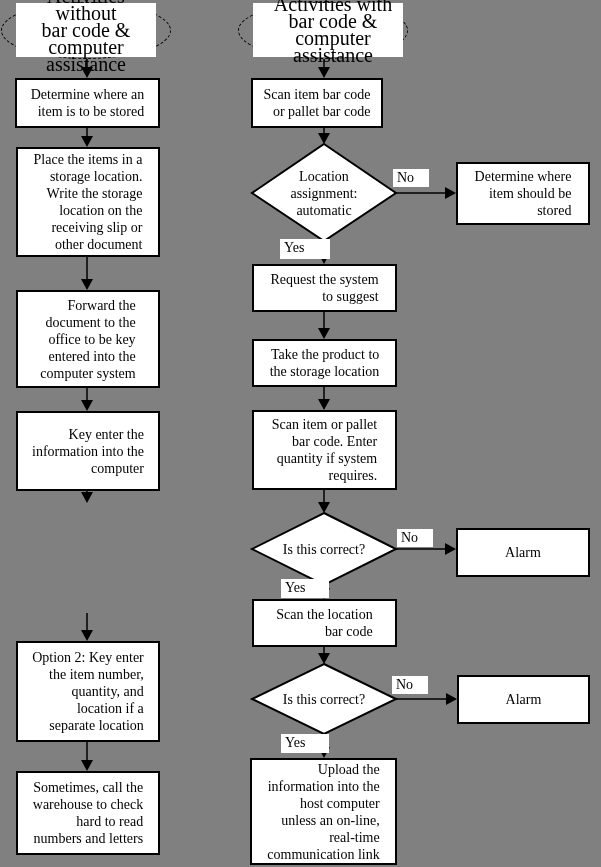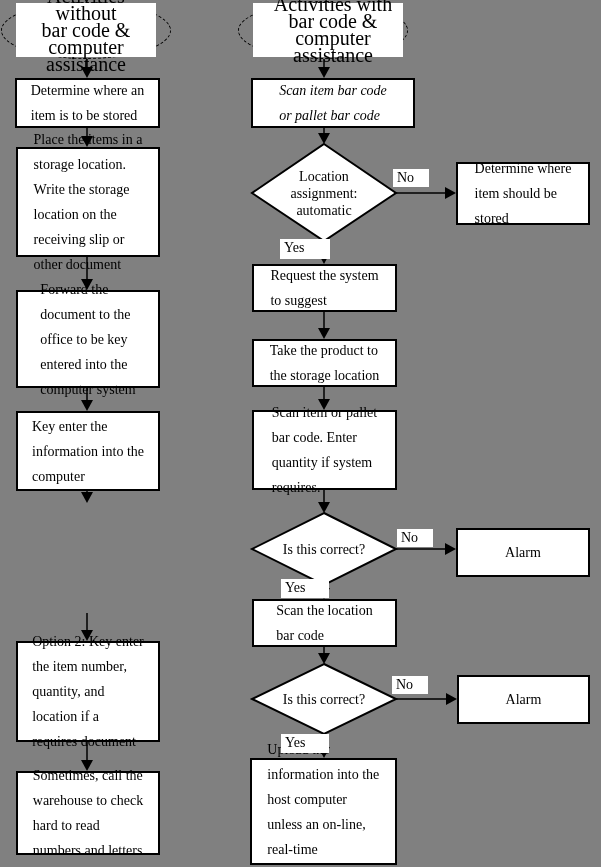--- a/index.html
+++ b/index.html
@@ -10,22 +10,22 @@
     font-family:"Liberation Serif","DejaVu Serif",serif;
     color:#000;
     overflow:hidden;
   }
   .wires{position:absolute;left:0;top:0;z-index:1;}
   .rect-node{
     position:absolute;z-index:2;
     background:#ffffff;border:2px solid #000;
     box-sizing:border-box;
     display:flex;align-items:center;justify-content:center;
-    text-align:left;white-space:pre-line;
-    font-size:14px;line-height:25px;
+    text-align:right;white-space:pre-line;
+    font-size:14px;line-height:17px;
   }
   .ellipse{
     position:absolute;z-index:2;
     border:1px dashed #000;border-radius:50%;
     box-sizing:border-box;background:transparent;
   }
   .ellipse-label{
     position:absolute;z-index:3;
     background:#ffffff;
     display:flex;align-items:center;justify-content:center;
@@ -124,27 +124,27 @@
 location on the
 receiving slip or
 other document</div>
   <div class="rect-node" style="left:16px;top:411px;width:144px;height:80px;">Key enter the
 information into the
 computer</div>
   <div class="rect-node" style="left:16px;top:641px;width:144px;height:101px;">Option 2: Key enter
 the item number,
 quantity, and
 location if a
-requires document</div>
+separate location</div>
   <div class="rect-node" style="left:16px;top:771px;width:144px;height:84px;">Sometimes, call the
 warehouse to check
 hard to read
 numbers and letters</div>
 
-  <div class="rect-node" style="left:251px;top:78px;width:164px;height:50px;font-style:italic;">Scan item bar code
+  <div class="rect-node" style="left:251px;top:78px;width:132px;height:50px;">Scan item bar code
 or pallet bar code</div>
 
   <div class="diamond-text" style="left:264px;top:158px;width:120px;height:70px;">Location
 assignment:
 automatic</div>
 
   <div class="rect-node" style="left:456px;top:162px;width:134px;height:63px;">Determine where
 item should be
 stored</div>
 

